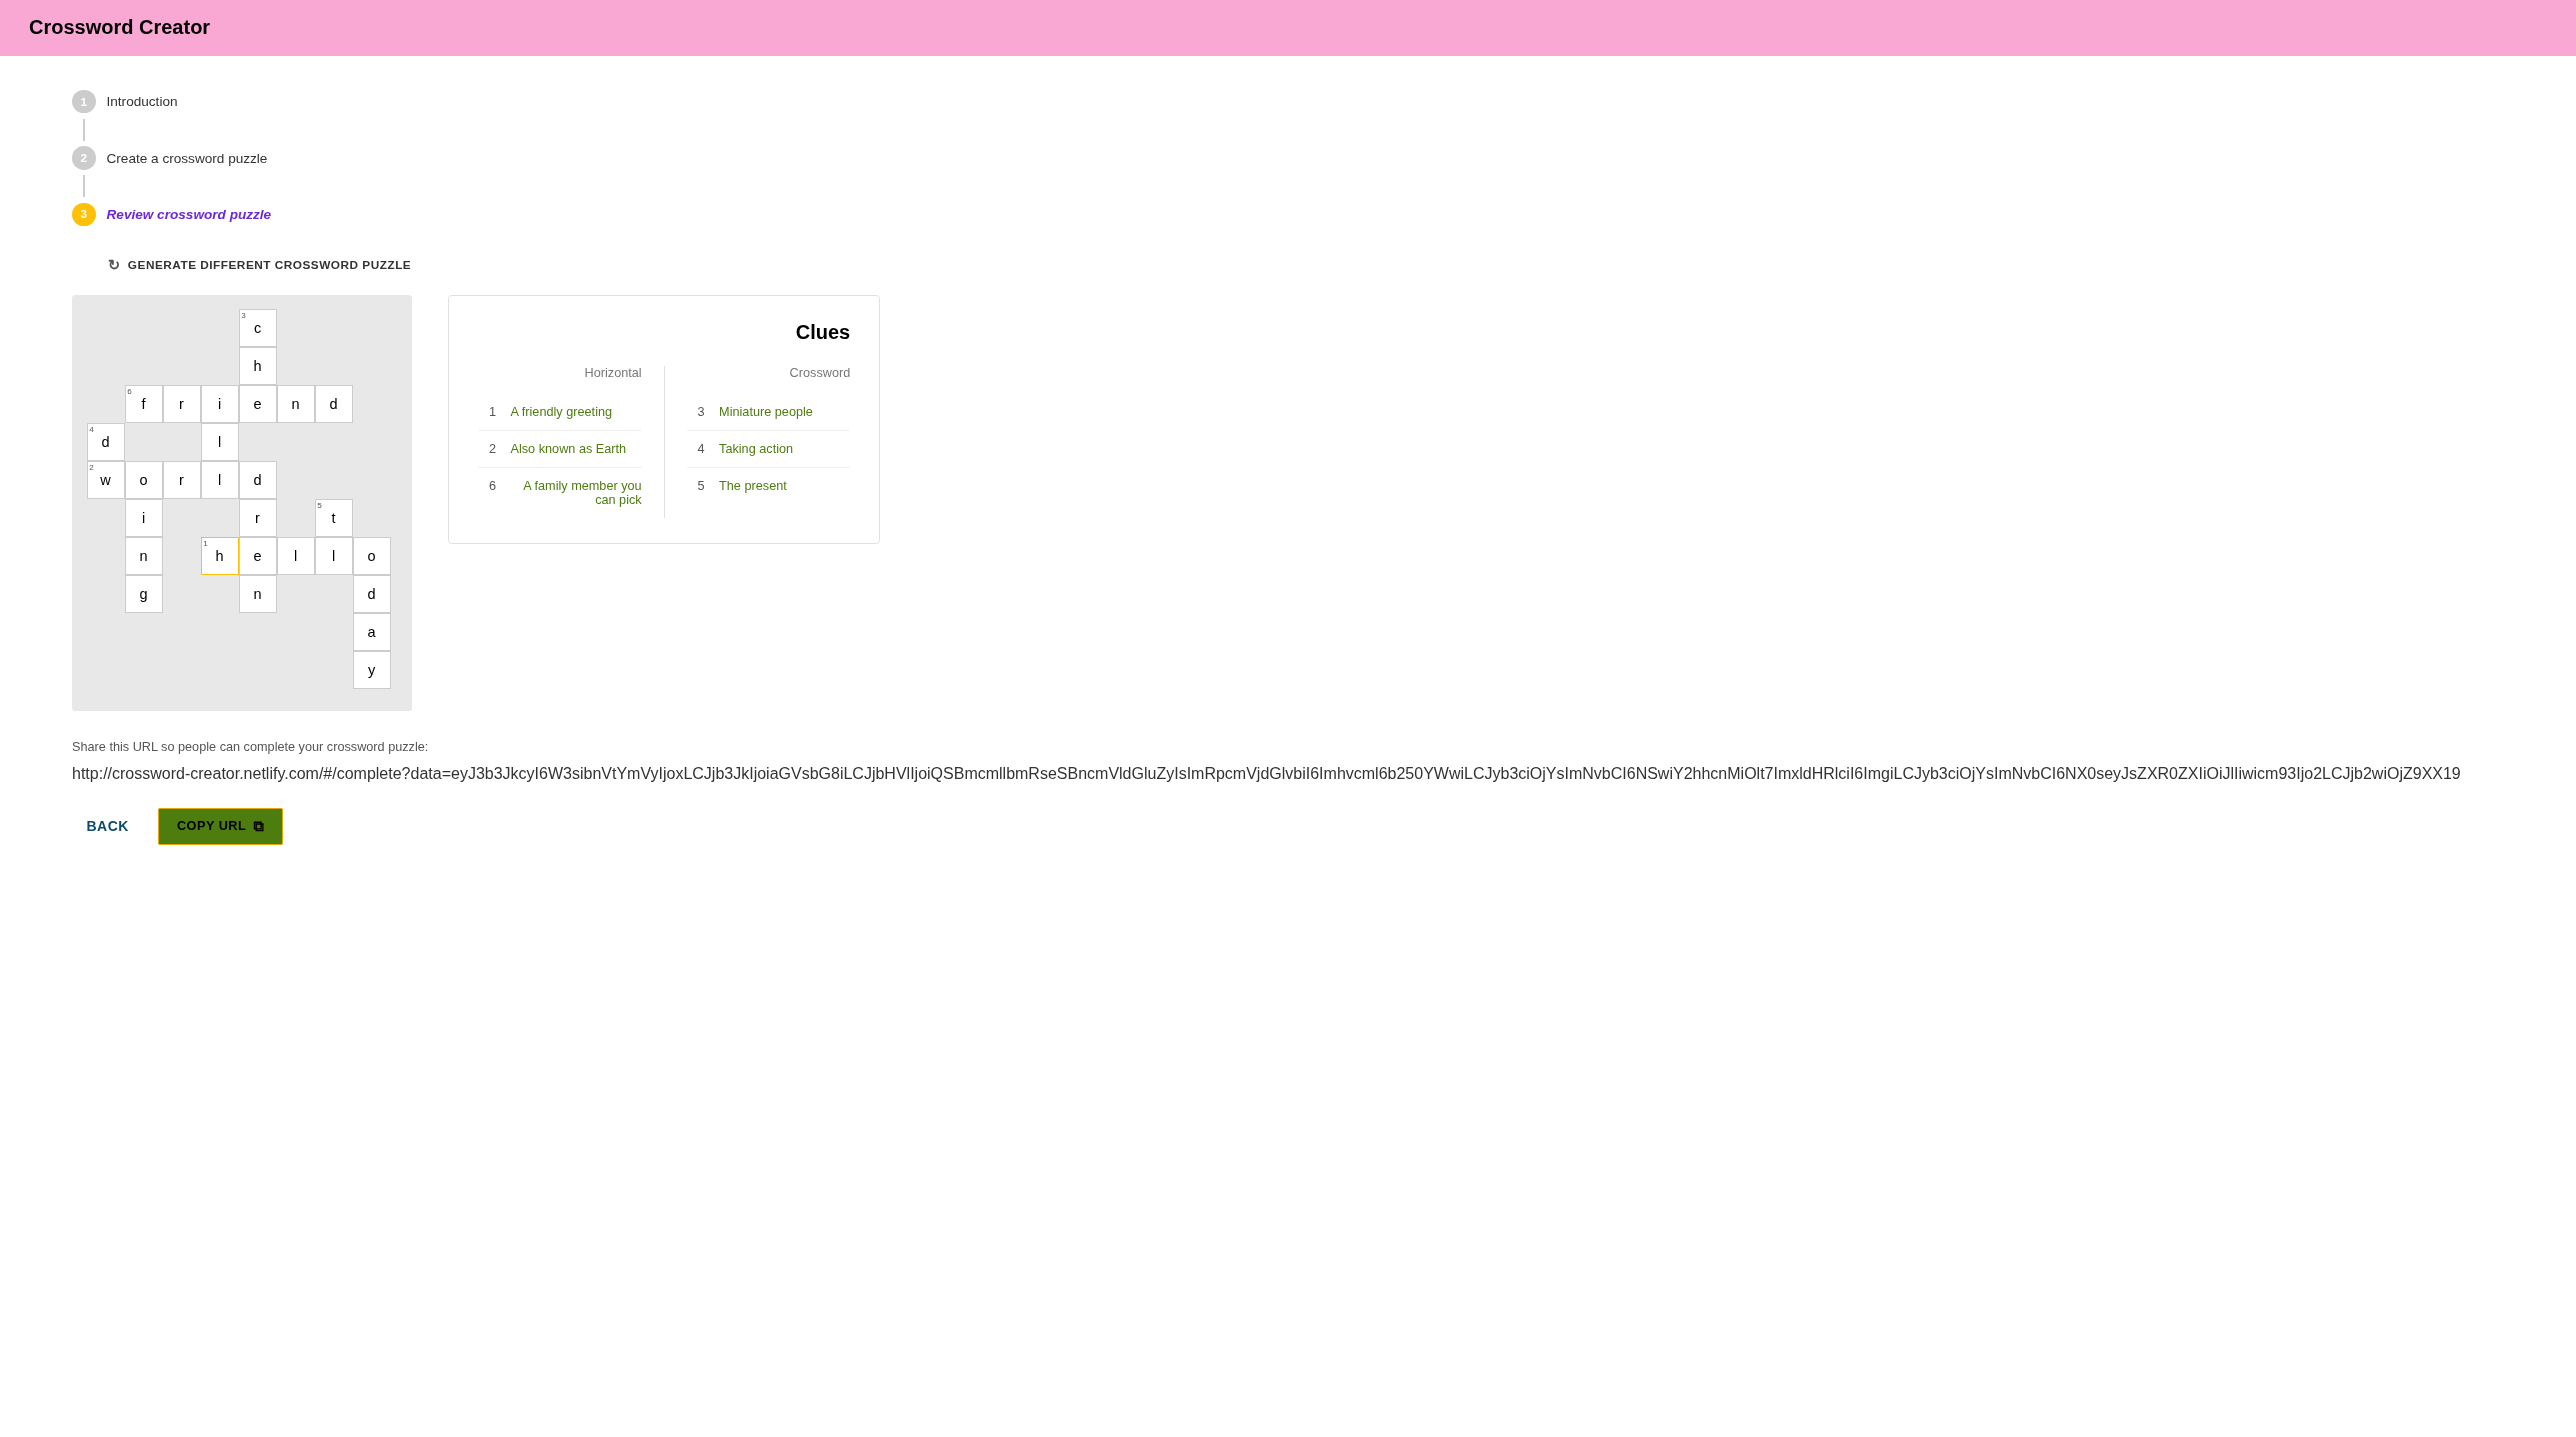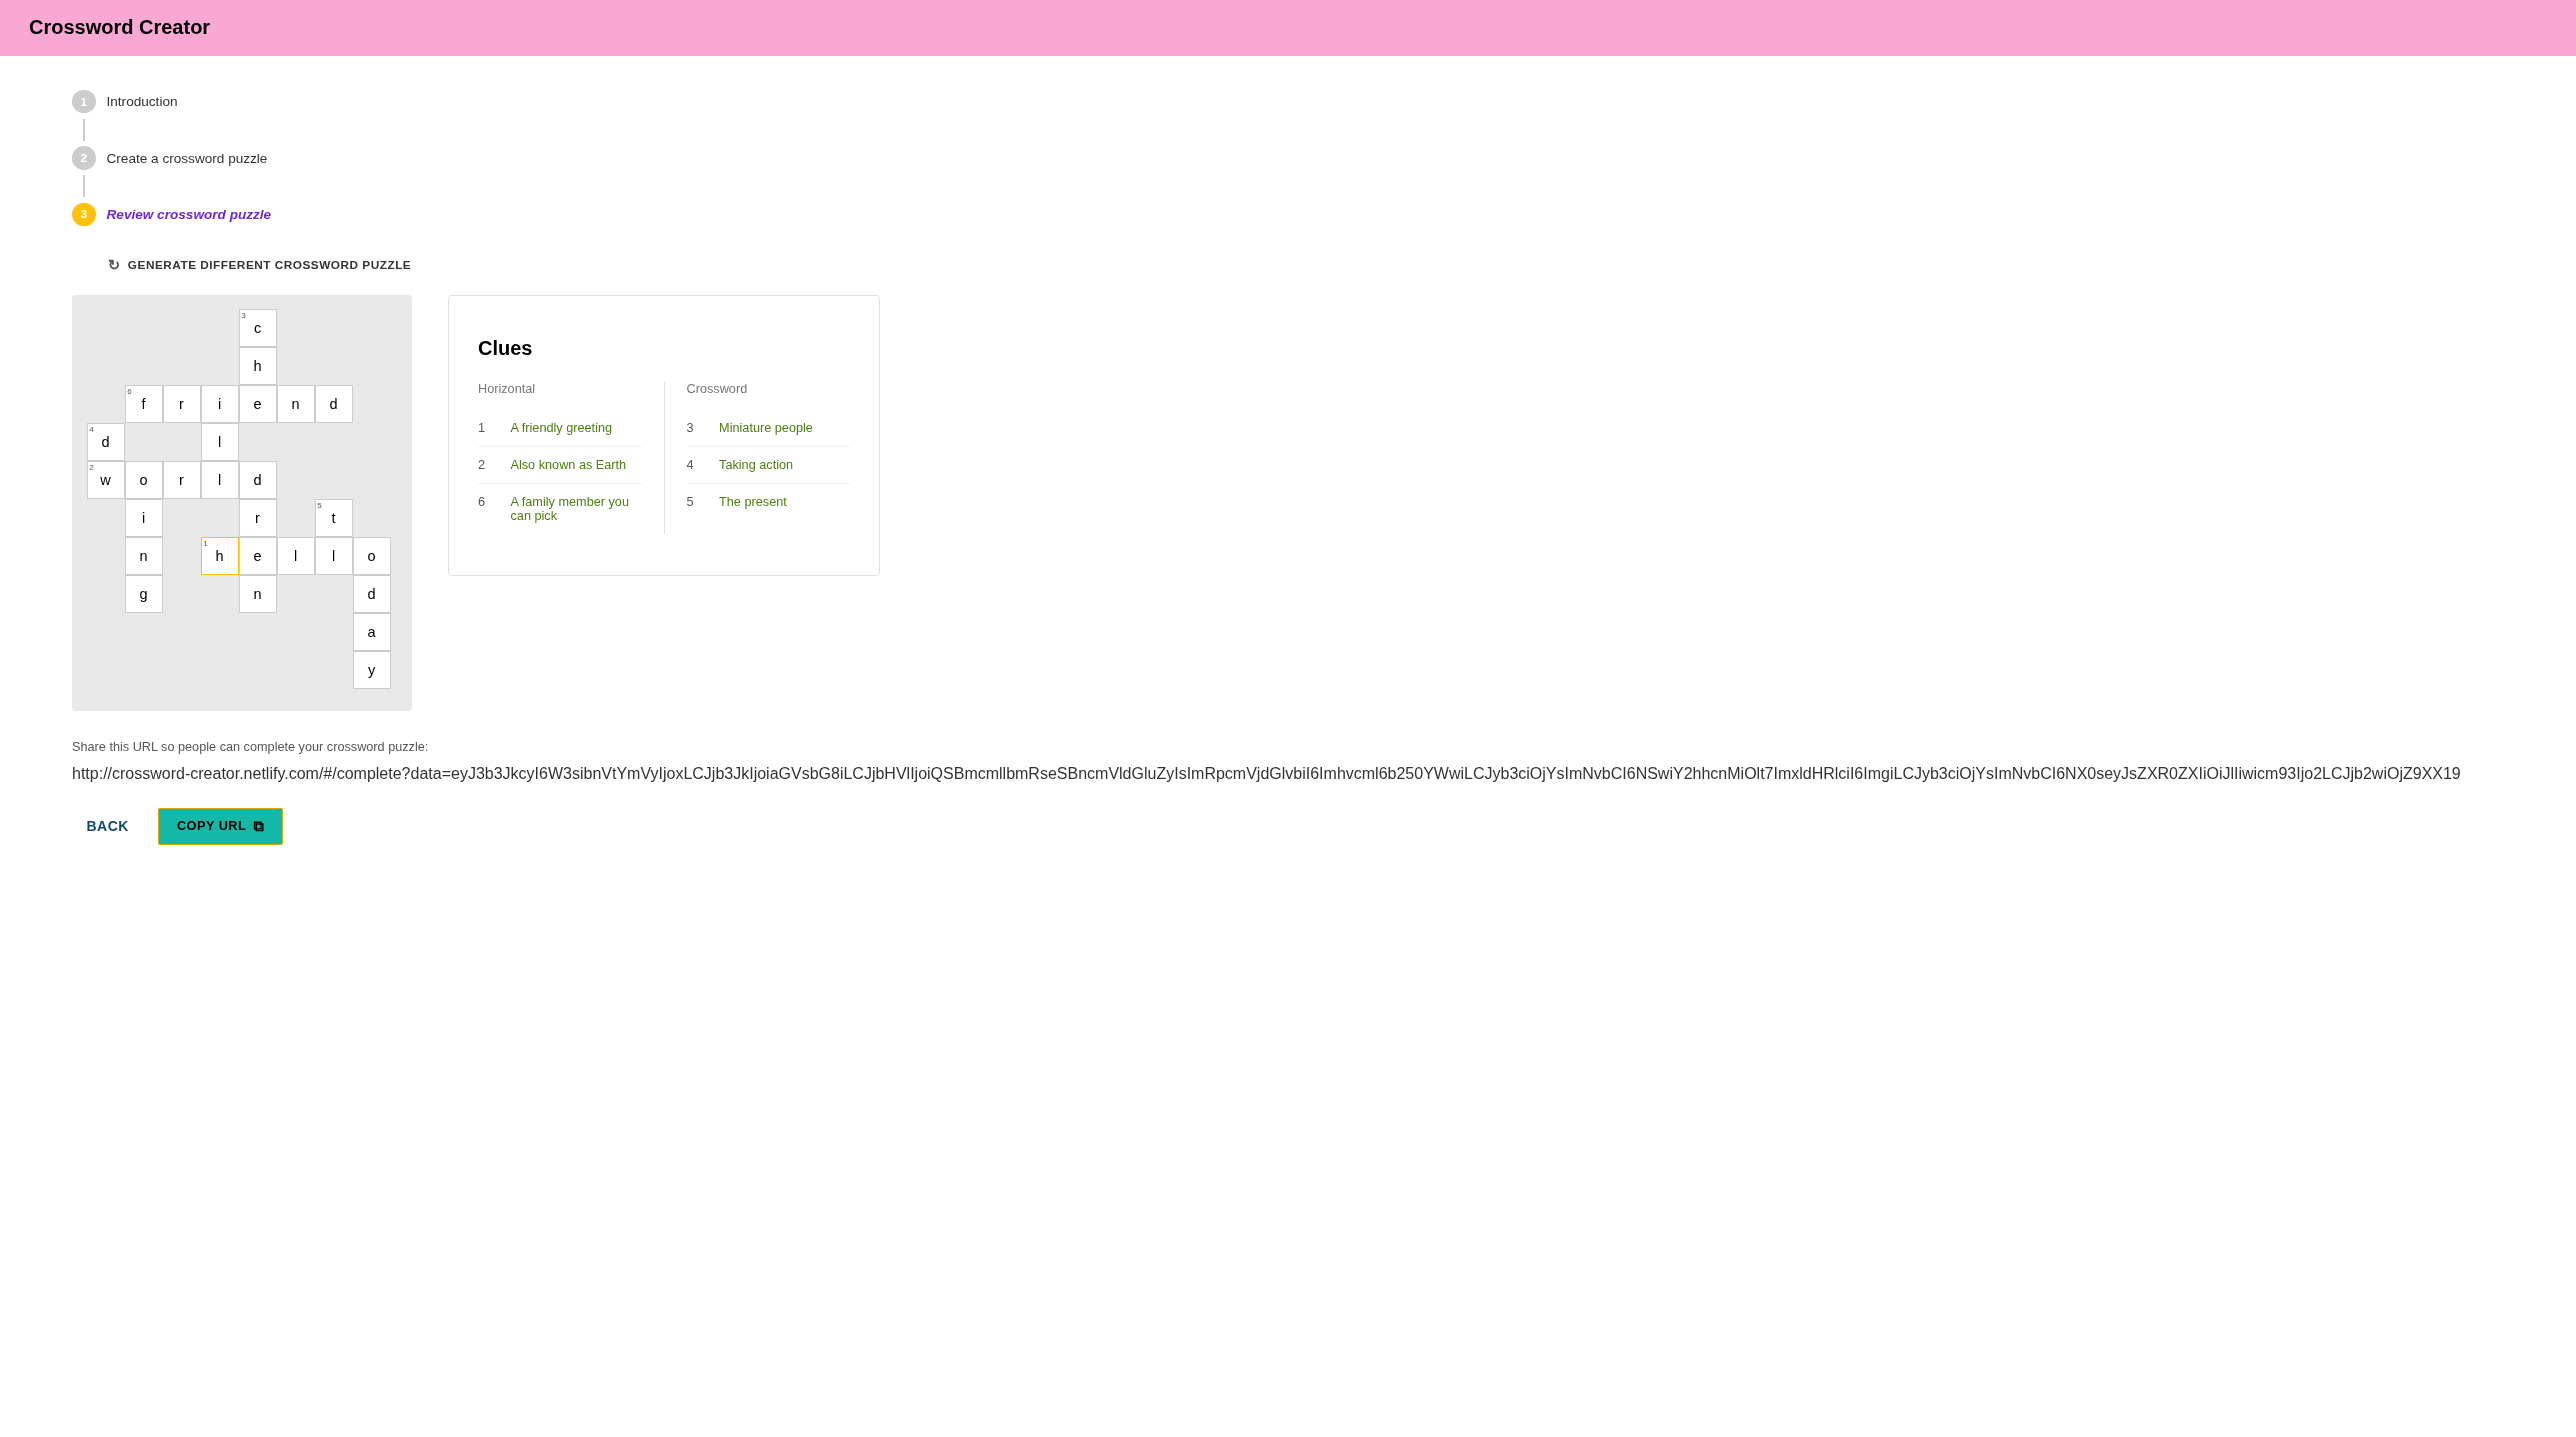--- a/index.html
+++ b/index.html
@@ -150,23 +150,24 @@
     }
 
     .cell-letter {
       font-size: 14.5px;
     }
 
     
     .clues-panel {
       border: 0.9px solid #e0e0e0;
       border-radius: 3.6px;
-      padding: 41px 29px;
+      padding: 25px 29px;
       min-width: 416px;
       background: #fff;
+      text-align: right;
     }
 
     .clues-title {
       font-size: 20px;
       font-weight: bold;
       margin-bottom: 22px;
       color: #000;
     }
 
     .clues-columns {
@@ -245,21 +246,21 @@
       border: none;
       font-size: 14px;
       font-weight: bold;
       color: #0c4a6e;
       cursor: pointer;
       letter-spacing: 0.5px;
       padding: 9px 14.5px;
     }
 
     .copy-url-btn {
-      background: #14b8a6;
+      background: #4d7c0f;
       border: 1.8px solid #e6a800;
       color: #000;
       font-size: 12.7px;
       font-weight: bold;
       cursor: pointer;
       padding: 9px 18px;
       display: flex;
       align-items: center;
       gap: 7.2px;
       letter-spacing: 0.5px;

